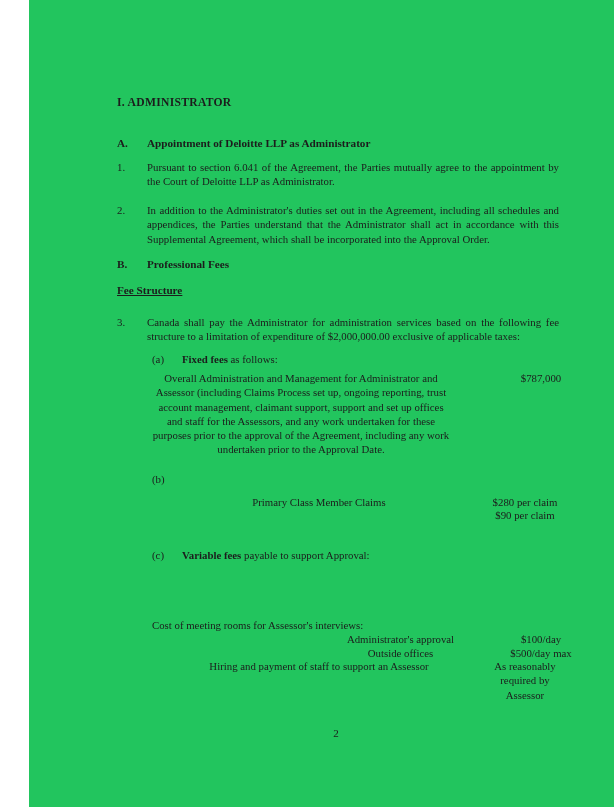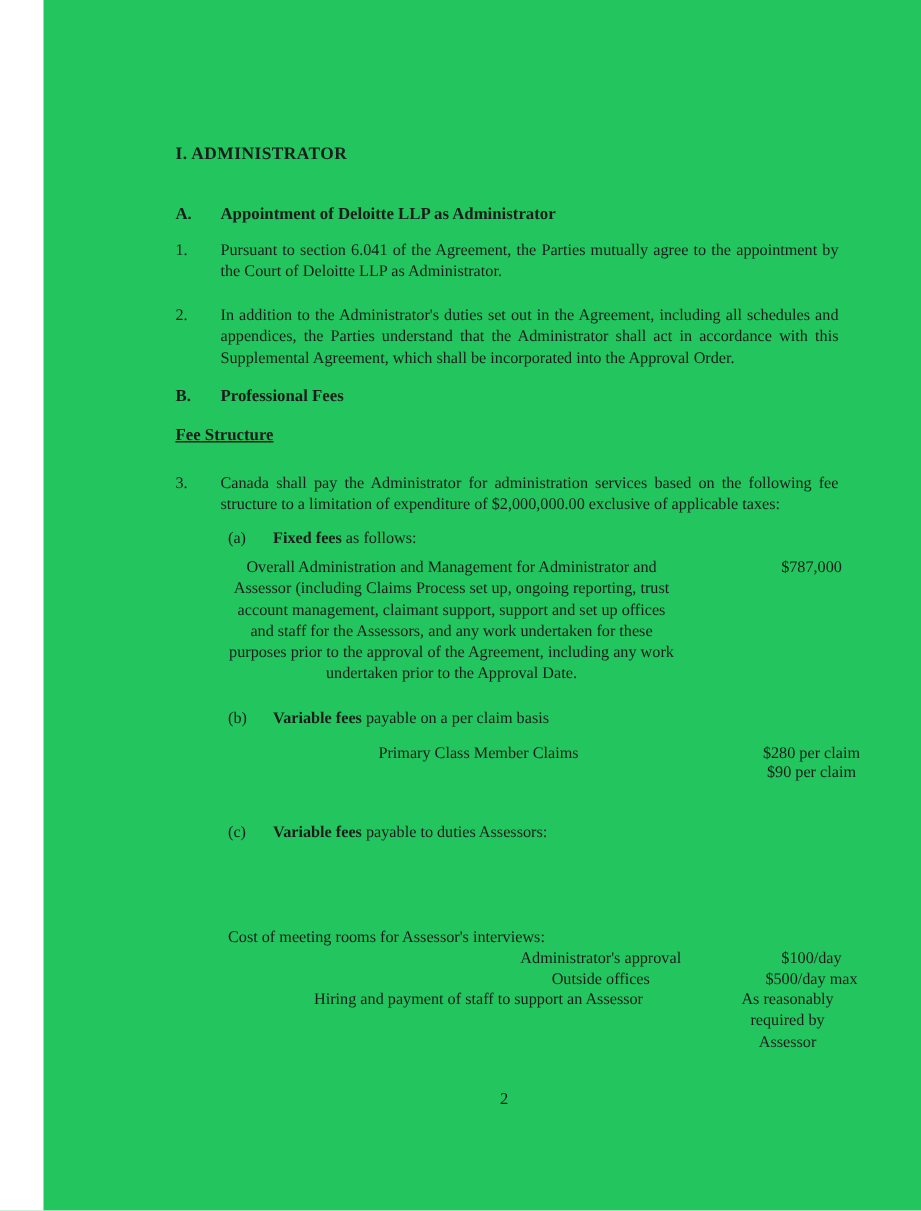--- a/index.html
+++ b/index.html
@@ -39,21 +39,21 @@
   .sub-a-lead     { top: 352px; left: 123px; }
   .sub-a-row      { top: 371px; left: 123px; width: 470px; }
   .sub-a-desc     { width: 298px; flex: none; }
   .fee-val        { position: absolute; left: 334px; top: 0; width: 110px; }
   
 
   .sub-b-lead     { top: 472px; left: 123px; }
   .sub-b-table    { top: 496px; left: 123px; width: 470px; line-height: 13.4px; }
   .fee-line       { position: relative; text-align: center; }
   .fee-line .item-text { width: 334px; }
-  .fee-line .fee-text  { position: absolute; left: 334px; top: 0; width: 110px; }
+  .fee-line .fee-text  { position: absolute; left: 318px; top: 0; width: 110px; }
 
   .sub-c-lead     { top: 548px; left: 123px; }
   .hiring-row     { top: 573px; left: 123px; width: 470px; }
   .hiring-item    { width: 334px; }
   .hiring-fee     { position: absolute; left: 334px; top: 0; width: 78px; line-height: 14.6px; }
   .meeting-rooms  { top: 618px; left: 123px; width: 470px; line-height: 14px; }
   .mr-sub         { position: relative; padding-left: 27px; }
   .mr-sub .fee-text { position: absolute; left: 334px; top: 0; width: 110px; }
   .travel-row     { top: 659px; left: 123px; width: 340px; line-height: 14px; }
 
@@ -100,36 +100,35 @@
     <span class="pre"><span class="b">Fixed fees</span><span class="pre"> as follows:</span></span>
   </div>
 
   <div class="abs sub-a-row fee-line">
     <div class="sub-a-desc">Overall Administration and Management for Administrator and Assessor (including Claims Process set up, ongoing reporting, trust account management, claimant support, support and set up offices and staff for the Assessors, and any work undertaken for these purposes prior to the approval of the Agreement, including any work undertaken prior to the Approval Date.</div>
     <div class="fee-val">$787,000</div>
   </div>
 
   <div class="abs sub-b-lead row">
     <span class="sublead-label">(b)</span>
-    <span class="pre"><span class="b">Variable fees</span><span class="pre"> payable on a per claim basis</span></span>
   </div>
 
   <div class="abs sub-b-table">
     <div class="fee-line">
       <div class="item-text">Primary Class Member Claims</div>
       <div class="fee-text">$280 per claim</div>
     </div>
     <div class="fee-line">
       <div class="fee-text">$90 per claim</div>
     </div>
   </div>
 
   <div class="abs sub-c-lead row">
     <span class="sublead-label">(c)</span>
-    <span class="pre"><span class="b">Variable fees</span><span class="pre"> payable to duties Assessors:</span></span>
+    <span class="pre"><span class="b">Variable fees</span><span class="pre"> payable to support Approval:</span></span>
   </div>
 
   <div class="abs hiring-row fee-line">
     <div class="hiring-item">Hiring and payment of staff to support an Assessor</div>
     <div class="hiring-fee">As reasonably required by Assessor</div>
   </div>
 
   <div class="abs meeting-rooms">
     <div>Cost of meeting rooms for Assessor's interviews:</div>
     <div class="mr-sub fee-line">

